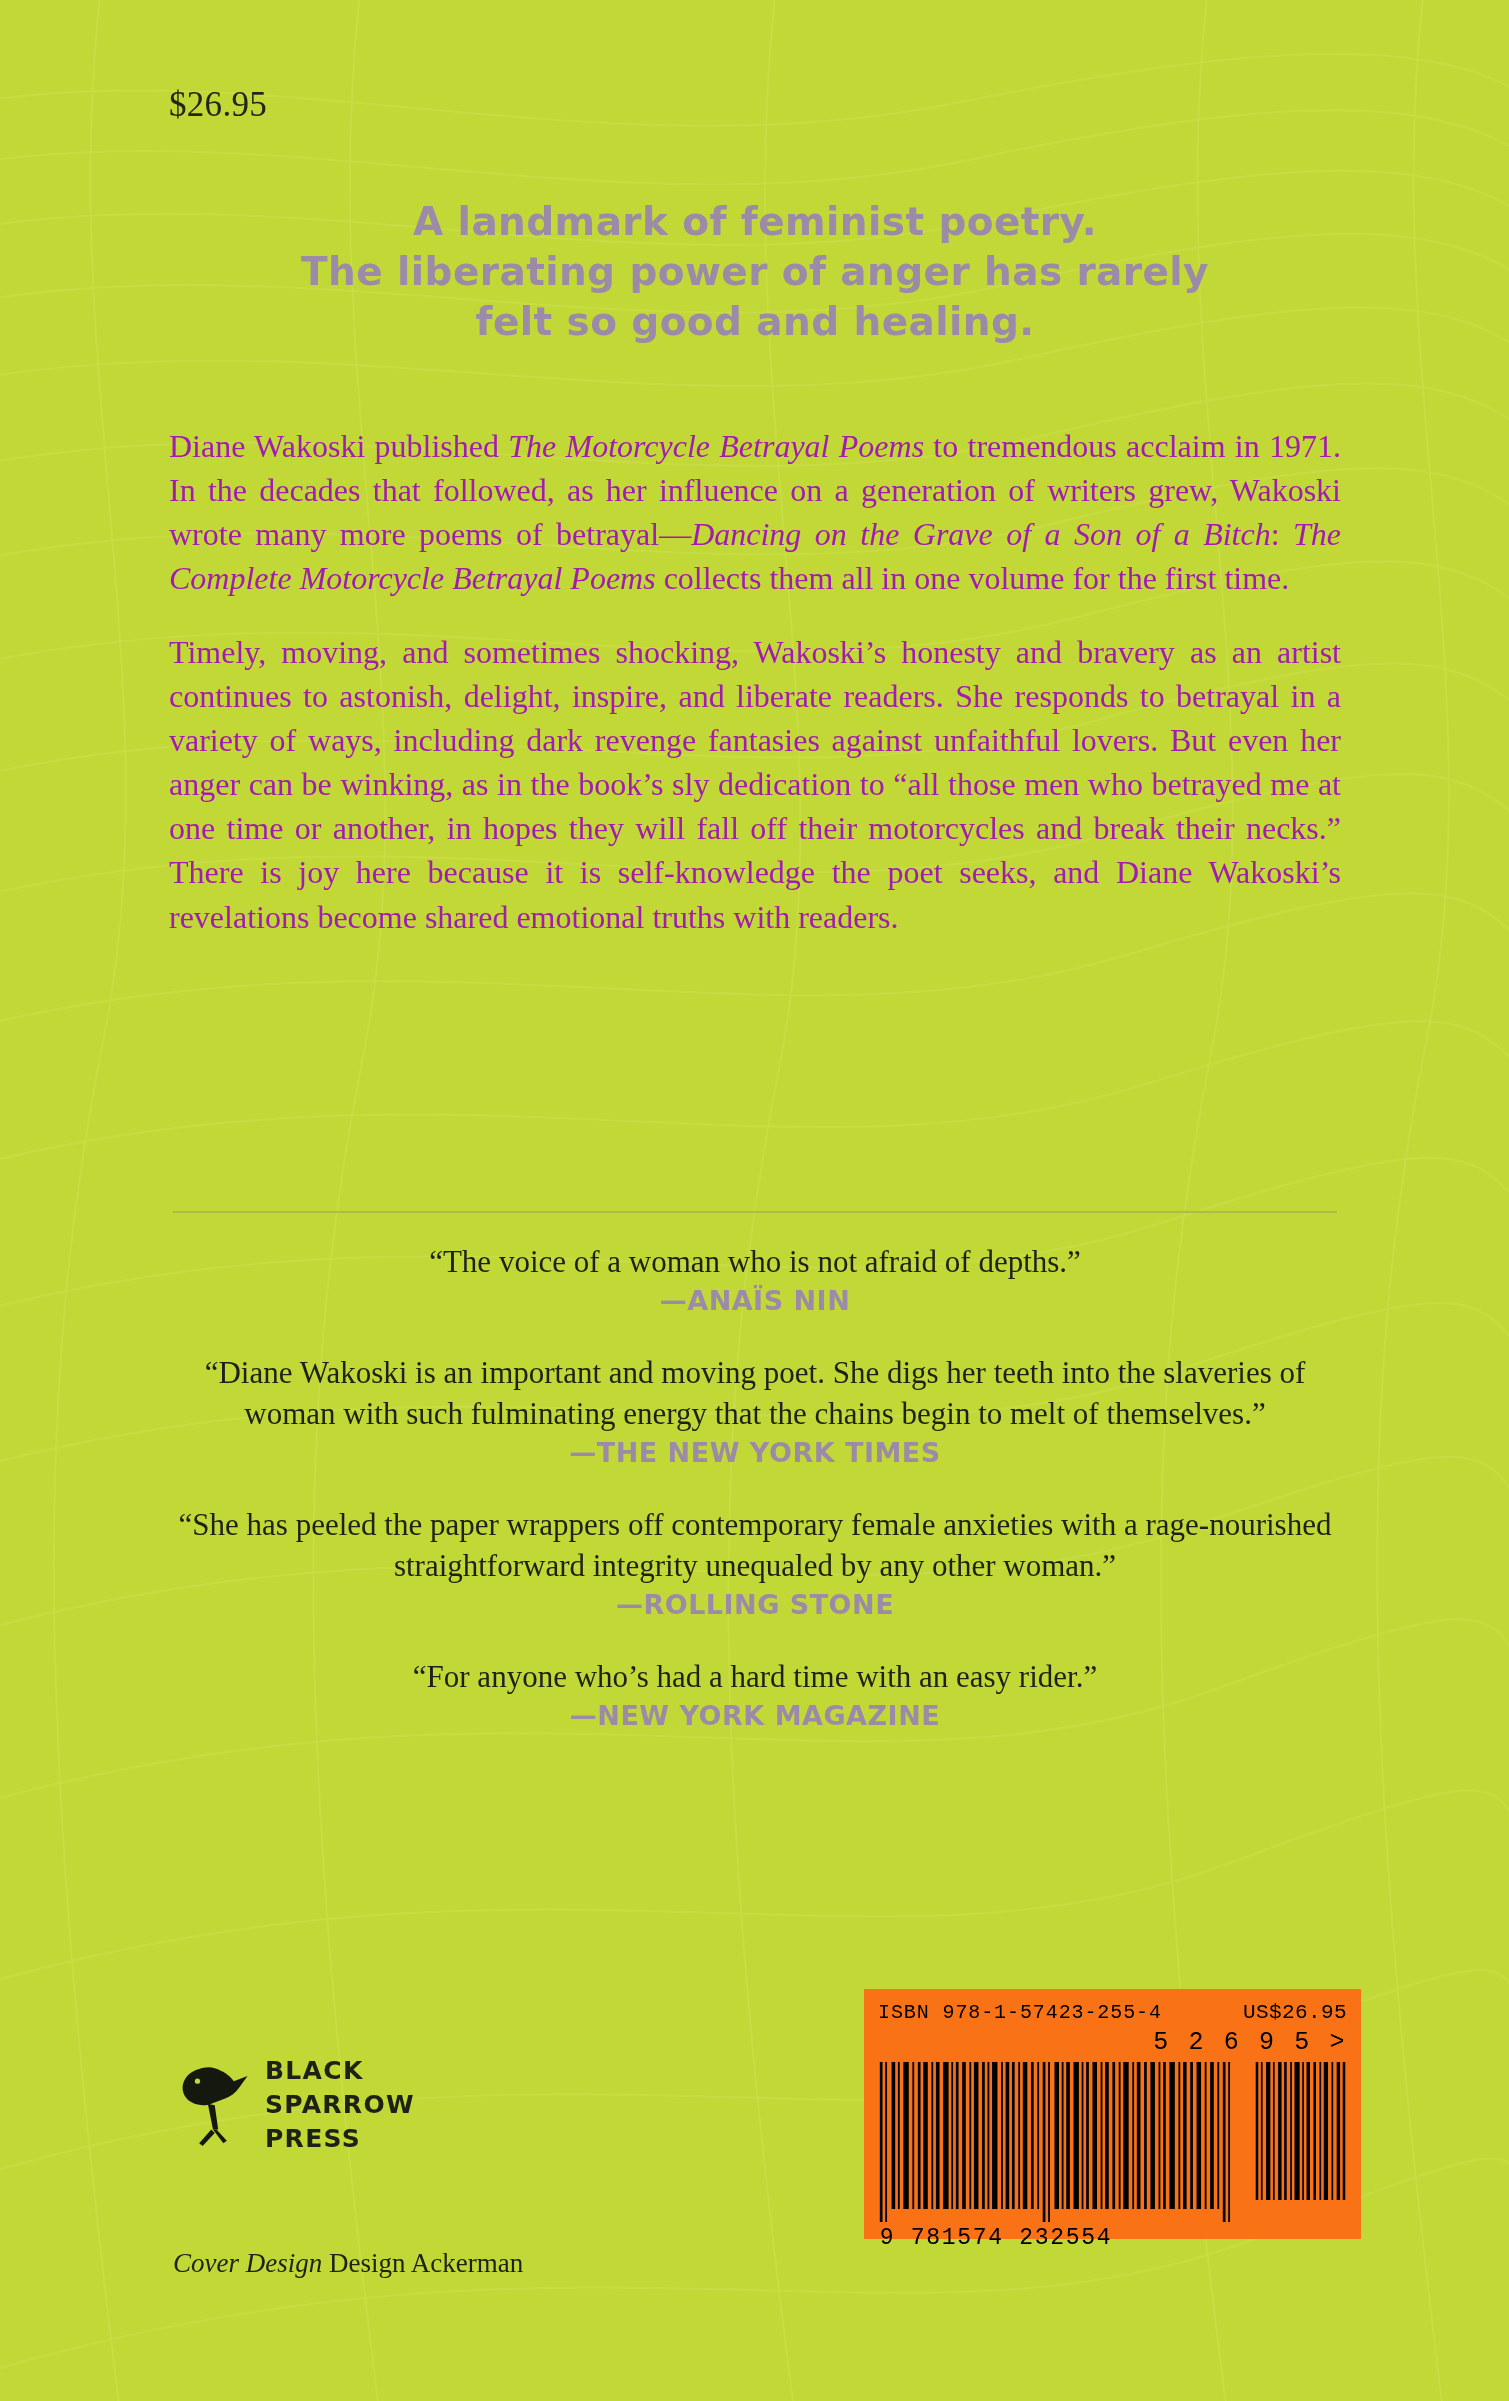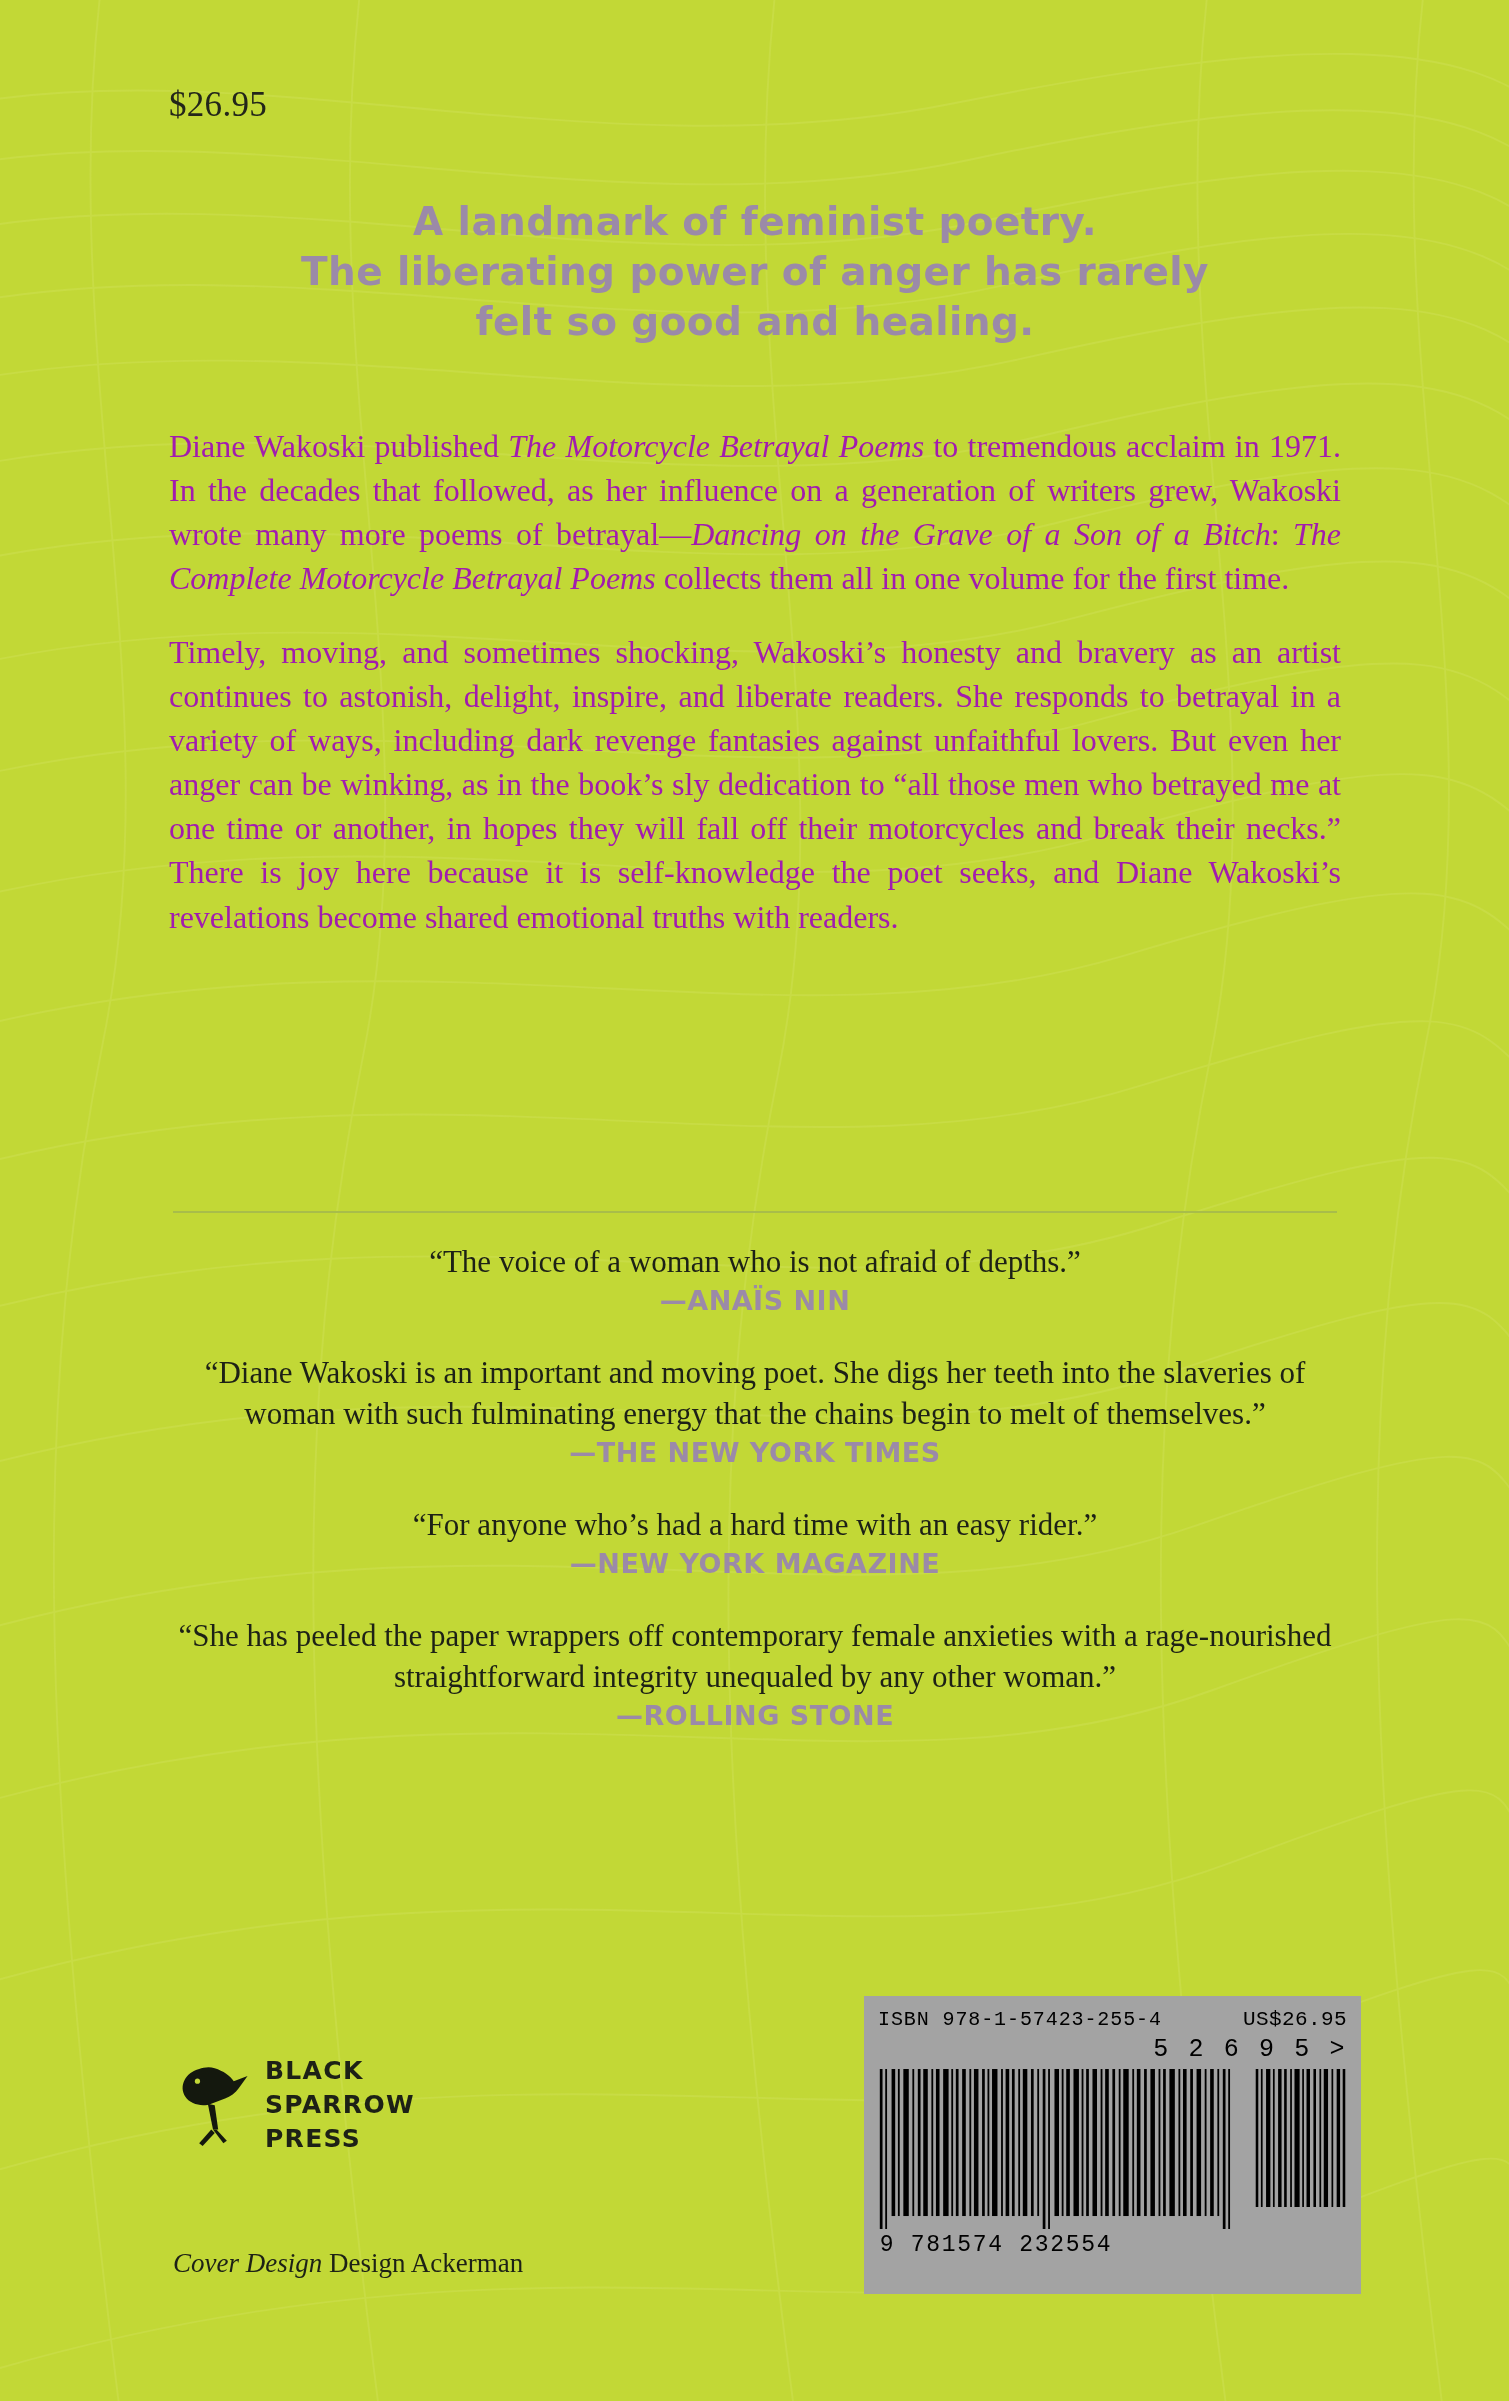--- a/index.html
+++ b/index.html
@@ -134,25 +134,24 @@
     color: #1d2116;
   }
   .credit .label { font-style: italic; }
 
   
   .barcode-box {
     position: absolute;
     right: 149px;
     top: 1989px;
     width: 497px;
-    height: 298px;
-    background: #a3a3a3;
+    height: 250px;
+    background: #f97316;
     box-sizing: border-box;
     padding: 12px 14px 8.6px 14px;
-    margin-top: 7px;
   }
   .isbn-row {
     display: flex;
     justify-content: space-between;
     align-items: baseline;
     font-family: "Liberation Mono", monospace;
     color: #000;
   }
   .isbn-text { font-size: 20px; letter-spacing: 0.9px; }
   .price-text { font-size: 21px; letter-spacing: 0.4px; }
@@ -235,26 +234,26 @@
     <div class="blurbs">
       <div class="blurb">
         <div class="quote">“The voice of a woman who is not afraid of depths.”</div>
         <div class="attrib">—ANAÏS NIN</div>
       </div>
       <div class="blurb">
         <div class="quote">“Diane Wakoski is an important and moving poet. She digs her teeth into the slaveries of woman with such fulminating energy that the chains begin to melt of themselves.”</div>
         <div class="attrib">—THE NEW YORK TIMES</div>
       </div>
       <div class="blurb">
+        <div class="quote">“She has peeled the paper wrappers off contemporary female anxieties with a rage-nourished straightforward integrity unequaled by any other woman.”</div>
+        <div class="attrib">—ROLLING STONE</div>
+      </div>
+      <div class="blurb">
         <div class="quote">“For anyone who’s had a hard time with an easy rider.”</div>
         <div class="attrib">—NEW YORK MAGAZINE</div>
-      </div>
-      <div class="blurb">
-        <div class="quote">“She has peeled the paper wrappers off contemporary female anxieties with a rage-nourished straightforward integrity unequaled by any other woman.”</div>
-        <div class="attrib">—ROLLING STONE</div>
       </div>
     </div>
 
   </div>
 
   <div class="publisher">
     <div class="bird">
       <svg viewBox="0 0 92 110" width="80" height="95">
         <g fill="#14180e">
           <path d="M30 14 C14 18, 6 34, 14 46 C20 55, 34 58, 44 54 L60 48 C66 46, 72 42, 76 36 L86 22 L70 28 C66 22, 58 16, 48 13 C42 11, 35 12, 30 14 Z"></path>

